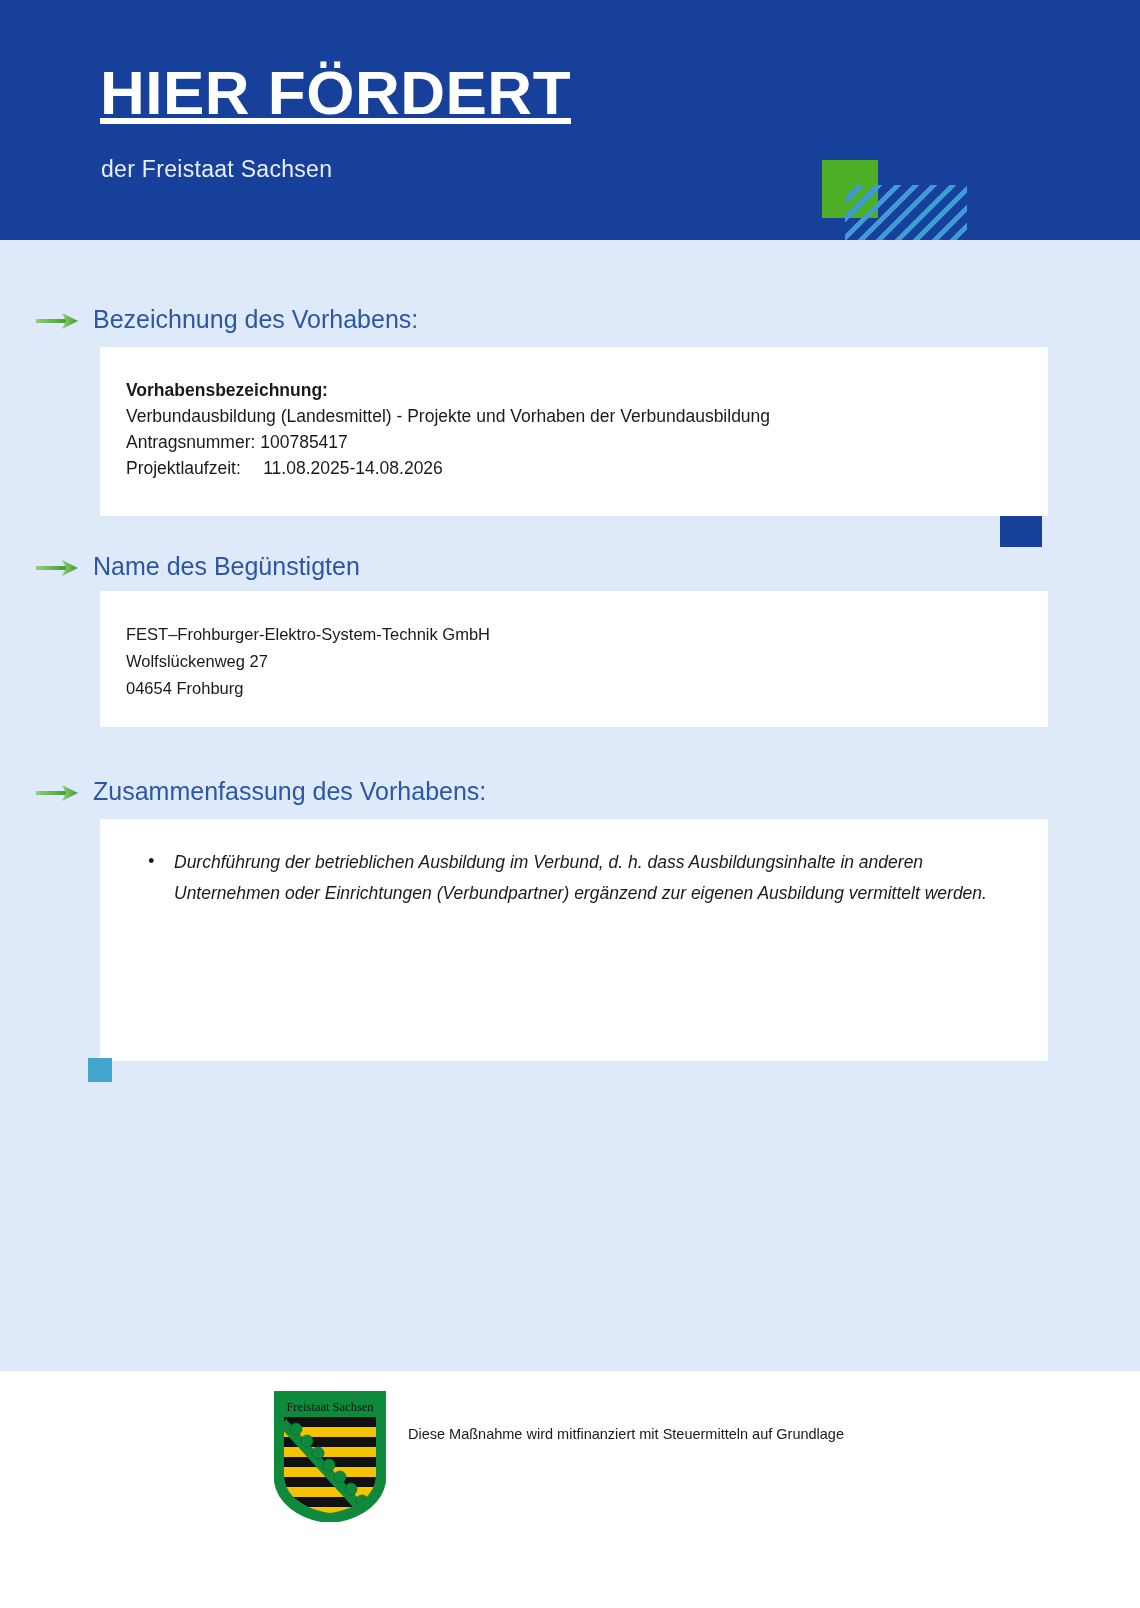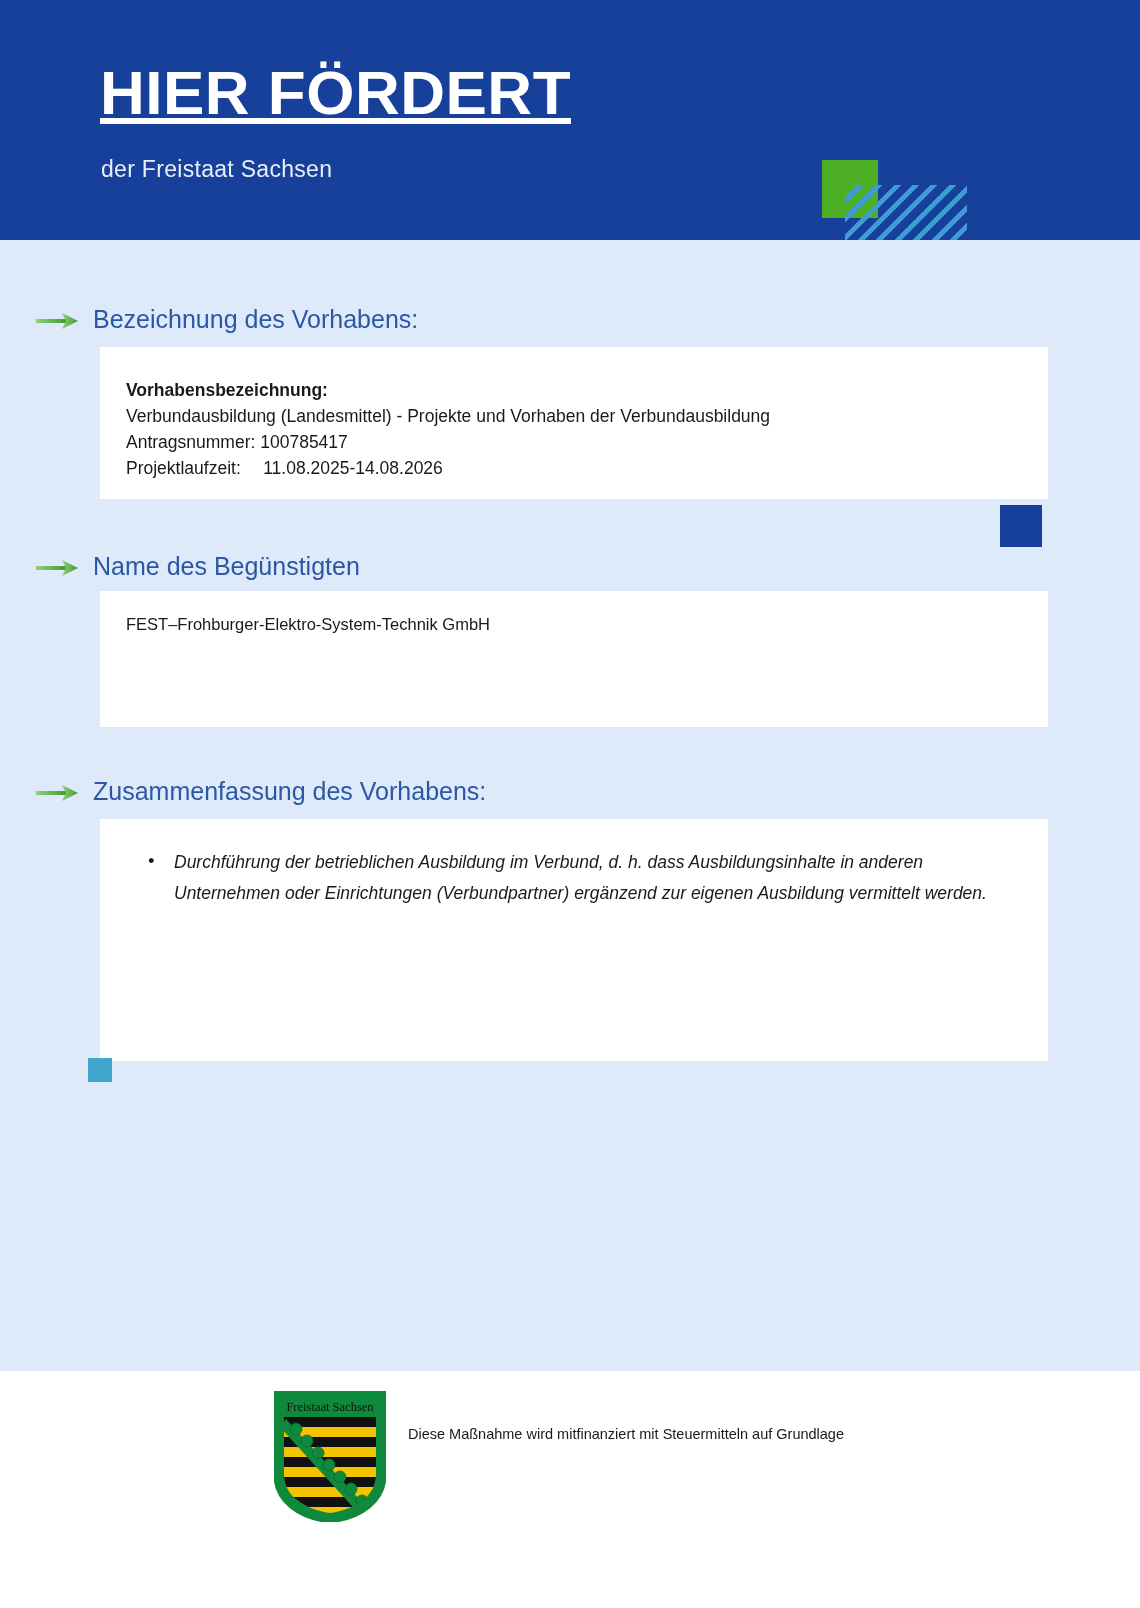--- a/index.html
+++ b/index.html
@@ -156,21 +156,21 @@
   }
   .card-line.bold {
     font-weight: bold;
   }
   .card-line.tab {
     letter-spacing: 0;
   }
 
   
   .card-inner.beneficiary {
-    padding: 20px 0 0 26px;
+    padding: 30px 0 0 26px;
   }
   .card-inner.beneficiary .card-line {
     font-size: 16.5px;
     line-height: 27px;
   }
 
   
   .card-inner.summary {
     padding: 28px 40px 0 26px;
   }
@@ -250,21 +250,21 @@
           <linearGradient id="ag1" x1="0" y1="0" x2="1" y2="0">
             <stop offset="0%" stop-color="#8fd178"></stop>
             <stop offset="100%" stop-color="#3f9a2e"></stop>
           </linearGradient>
         </defs>
         <rect x="0" y="10" width="31" height="4" fill="url(#ag1)"></rect>
         <path d="M26 4 L42 12 L26 20 L30 12 Z" fill="url(#ag1)"></path>
       </svg>
       <h2 class="section-title">Bezeichnung des Vorhabens:</h2>
     </div>
-    <div class="card" style="top:44px;height:152px;">
+    <div class="card" style="top:44px;height:169px;">
       <div class="card-inner">
         <div class="card-line bold">Vorhabensbezeichnung:</div>
         <div class="card-line">Verbundausbildung (Landesmittel) - Projekte und Vorhaben der Verbundausbildung</div>
         <div class="card-line">Antragsnummer: 100785417</div>
         <div class="card-line tab">Projektlaufzeit:  11.08.2025-14.08.2026</div>
       </div>
     </div>
   </div>
 
   <div class="section" style="top:550px;">
@@ -277,20 +277,22 @@
           </linearGradient>
         </defs>
         <rect x="0" y="10" width="31" height="4" fill="url(#ag2)"></rect>
         <path d="M26 4 L42 12 L26 20 L30 12 Z" fill="url(#ag2)"></path>
       </svg>
       <h2 class="section-title">Name des Begünstigten</h2>
     </div>
     <div class="card" style="top:41px;height:136px;">
       <div class="card-inner beneficiary">
         <div class="card-line">FEST–Frohburger-Elektro-System-Technik GmbH</div>
+        <div class="card-line">Wolfslückenweg 27</div>
+        <div class="card-line">04654 Frohburg</div>
       </div>
     </div>
   </div>
 
   <div class="section" style="top:775px;">
     <div class="section-head">
       <svg class="arrow-icon" viewBox="0 0 44 24">
         <defs>
           <linearGradient id="ag3" x1="0" y1="0" x2="1" y2="0">
             <stop offset="0%" stop-color="#8fd178"></stop>

